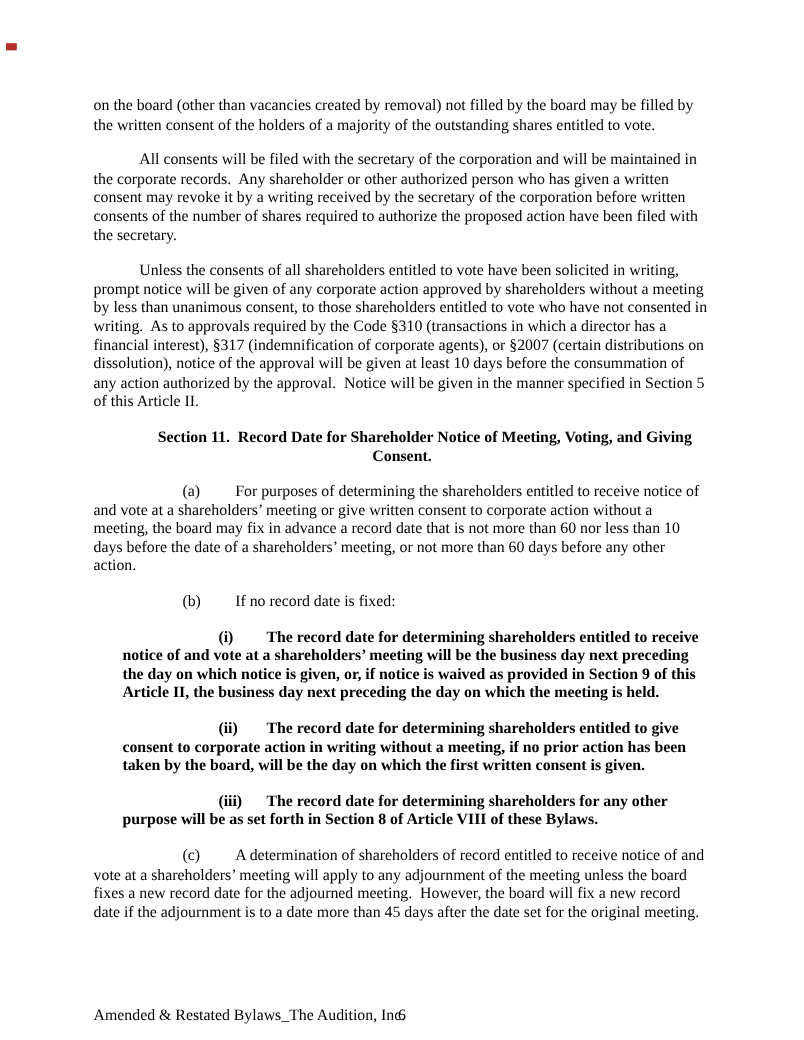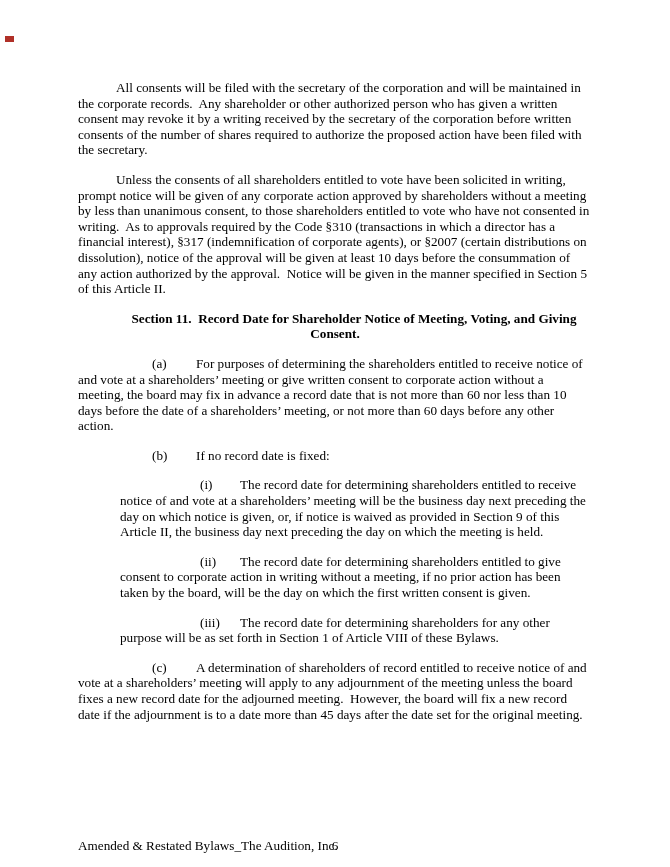--- a/index.html
+++ b/index.html
@@ -14,21 +14,21 @@
     font-family: "Liberation Serif", "DejaVu Serif", serif;
     font-size: 13.2px;
     line-height: 15.6px;
     padding: 80px 78px 0 78px;
     overflow: hidden;
   }
   .para { margin: 0 0 14px 0; white-space: pre-wrap; }
   .ind { text-indent: 38px; }
   .heading { font-weight: bold; text-align: center; }
   .lvl1 { text-indent: 74px; }
-  .sub { margin-left: 42px; text-indent: 80px; }
+  .sub { margin-left: 24px; text-indent: 80px; font-weight: bold; }
   .lbl { display: inline-block; text-indent: 0; }
   .w44 { width: 44px; }
   .w40 { width: 40px; }
   .footer {
     position: absolute;
     left: 0; right: 0;
     bottom: 13px;
     height: 16px;
     font-size: 13.2px;
     line-height: 15.6px;
@@ -45,36 +45,37 @@
 </style>
 </head>
 <body>
 
 <div class="page">
 
   <div class="scan-mark"></div>
 
   <main>
 
+    <p class="para">on the board (other than vacancies created by removal) not filled by the board may be filled by the written consent of the holders of a majority of the outstanding shares entitled to vote.</p>
 
     <p class="para ind">All consents will be filed with the secretary of the corporation and will be maintained in the corporate records.  Any shareholder or other authorized person who has given a written consent may revoke it by a writing received by the secretary of the corporation before written consents of the number of shares required to authorize the proposed action have been filed with the secretary.</p>
 
     <p class="para ind">Unless the consents of all shareholders entitled to vote have been solicited in writing, prompt notice will be given of any corporate action approved by shareholders without a meeting by less than unanimous consent, to those shareholders entitled to vote who have not consented in writing.  As to approvals required by the Code §310 (transactions in which a director has a financial interest), §317 (indemnification of corporate agents), or §2007 (certain distributions on dissolution), notice of the approval will be given at least 10 days before the consummation of any action authorized by the approval.  Notice will be given in the manner specified in Section 5 of this Article II.</p>
 
     <p class="para ind heading">Section 11.  Record Date for Shareholder Notice of Meeting, Voting, and Giving Consent.</p>
 
     <p class="para lvl1"><span class="lbl w44">(a)</span><span>For purposes of determining the shareholders entitled to receive notice of and vote at a shareholders’ meeting or give written consent to corporate action without a meeting, the board may fix in advance a record date that is not more than 60 nor less than 10 days before the date of a shareholders’ meeting, or not more than 60 days before any other action.</span></p>
 
     <p class="para lvl1"><span class="lbl w44">(b)</span><span>If no record date is fixed:</span></p>
 
     <p class="para sub"><span class="lbl w40">(i)</span><span>The record date for determining shareholders entitled to receive notice of and vote at a shareholders’ meeting will be the business day next preceding the day on which notice is given, or, if notice is waived as provided in Section 9 of this Article II, the business day next preceding the day on which the meeting is held.</span></p>
 
     <p class="para sub"><span class="lbl w40">(ii)</span><span>The record date for determining shareholders entitled to give consent to corporate action in writing without a meeting, if no prior action has been taken by the board, will be the day on which the first written consent is given.</span></p>
 
-    <p class="para sub"><span class="lbl w40">(iii)</span><span>The record date for determining shareholders for any other purpose will be as set forth in Section 1 of Article VIII of these Bylaws.</span></p>
+    <p class="para sub"><span class="lbl w40">(iii)</span><span>The record date for determining shareholders for any other purpose will be as set forth in Section 8 of Article VIII of these Bylaws.</span></p>
 
     <p class="para lvl1"><span class="lbl w44">(c)</span><span>A determination of shareholders of record entitled to receive notice of and vote at a shareholders’ meeting will apply to any adjournment of the meeting unless the board fixes a new record date for the adjourned meeting.  However, the board will fix a new record date if the adjournment is to a date more than 45 days after the date set for the original meeting.</span></p>
 
   </main>
 
   <div class="footer">
     <span class="footer-text">Amended &amp; Restated Bylaws_The Audition, Inc.</span>
     <span class="footer-page">6</span>
   </div>
 

